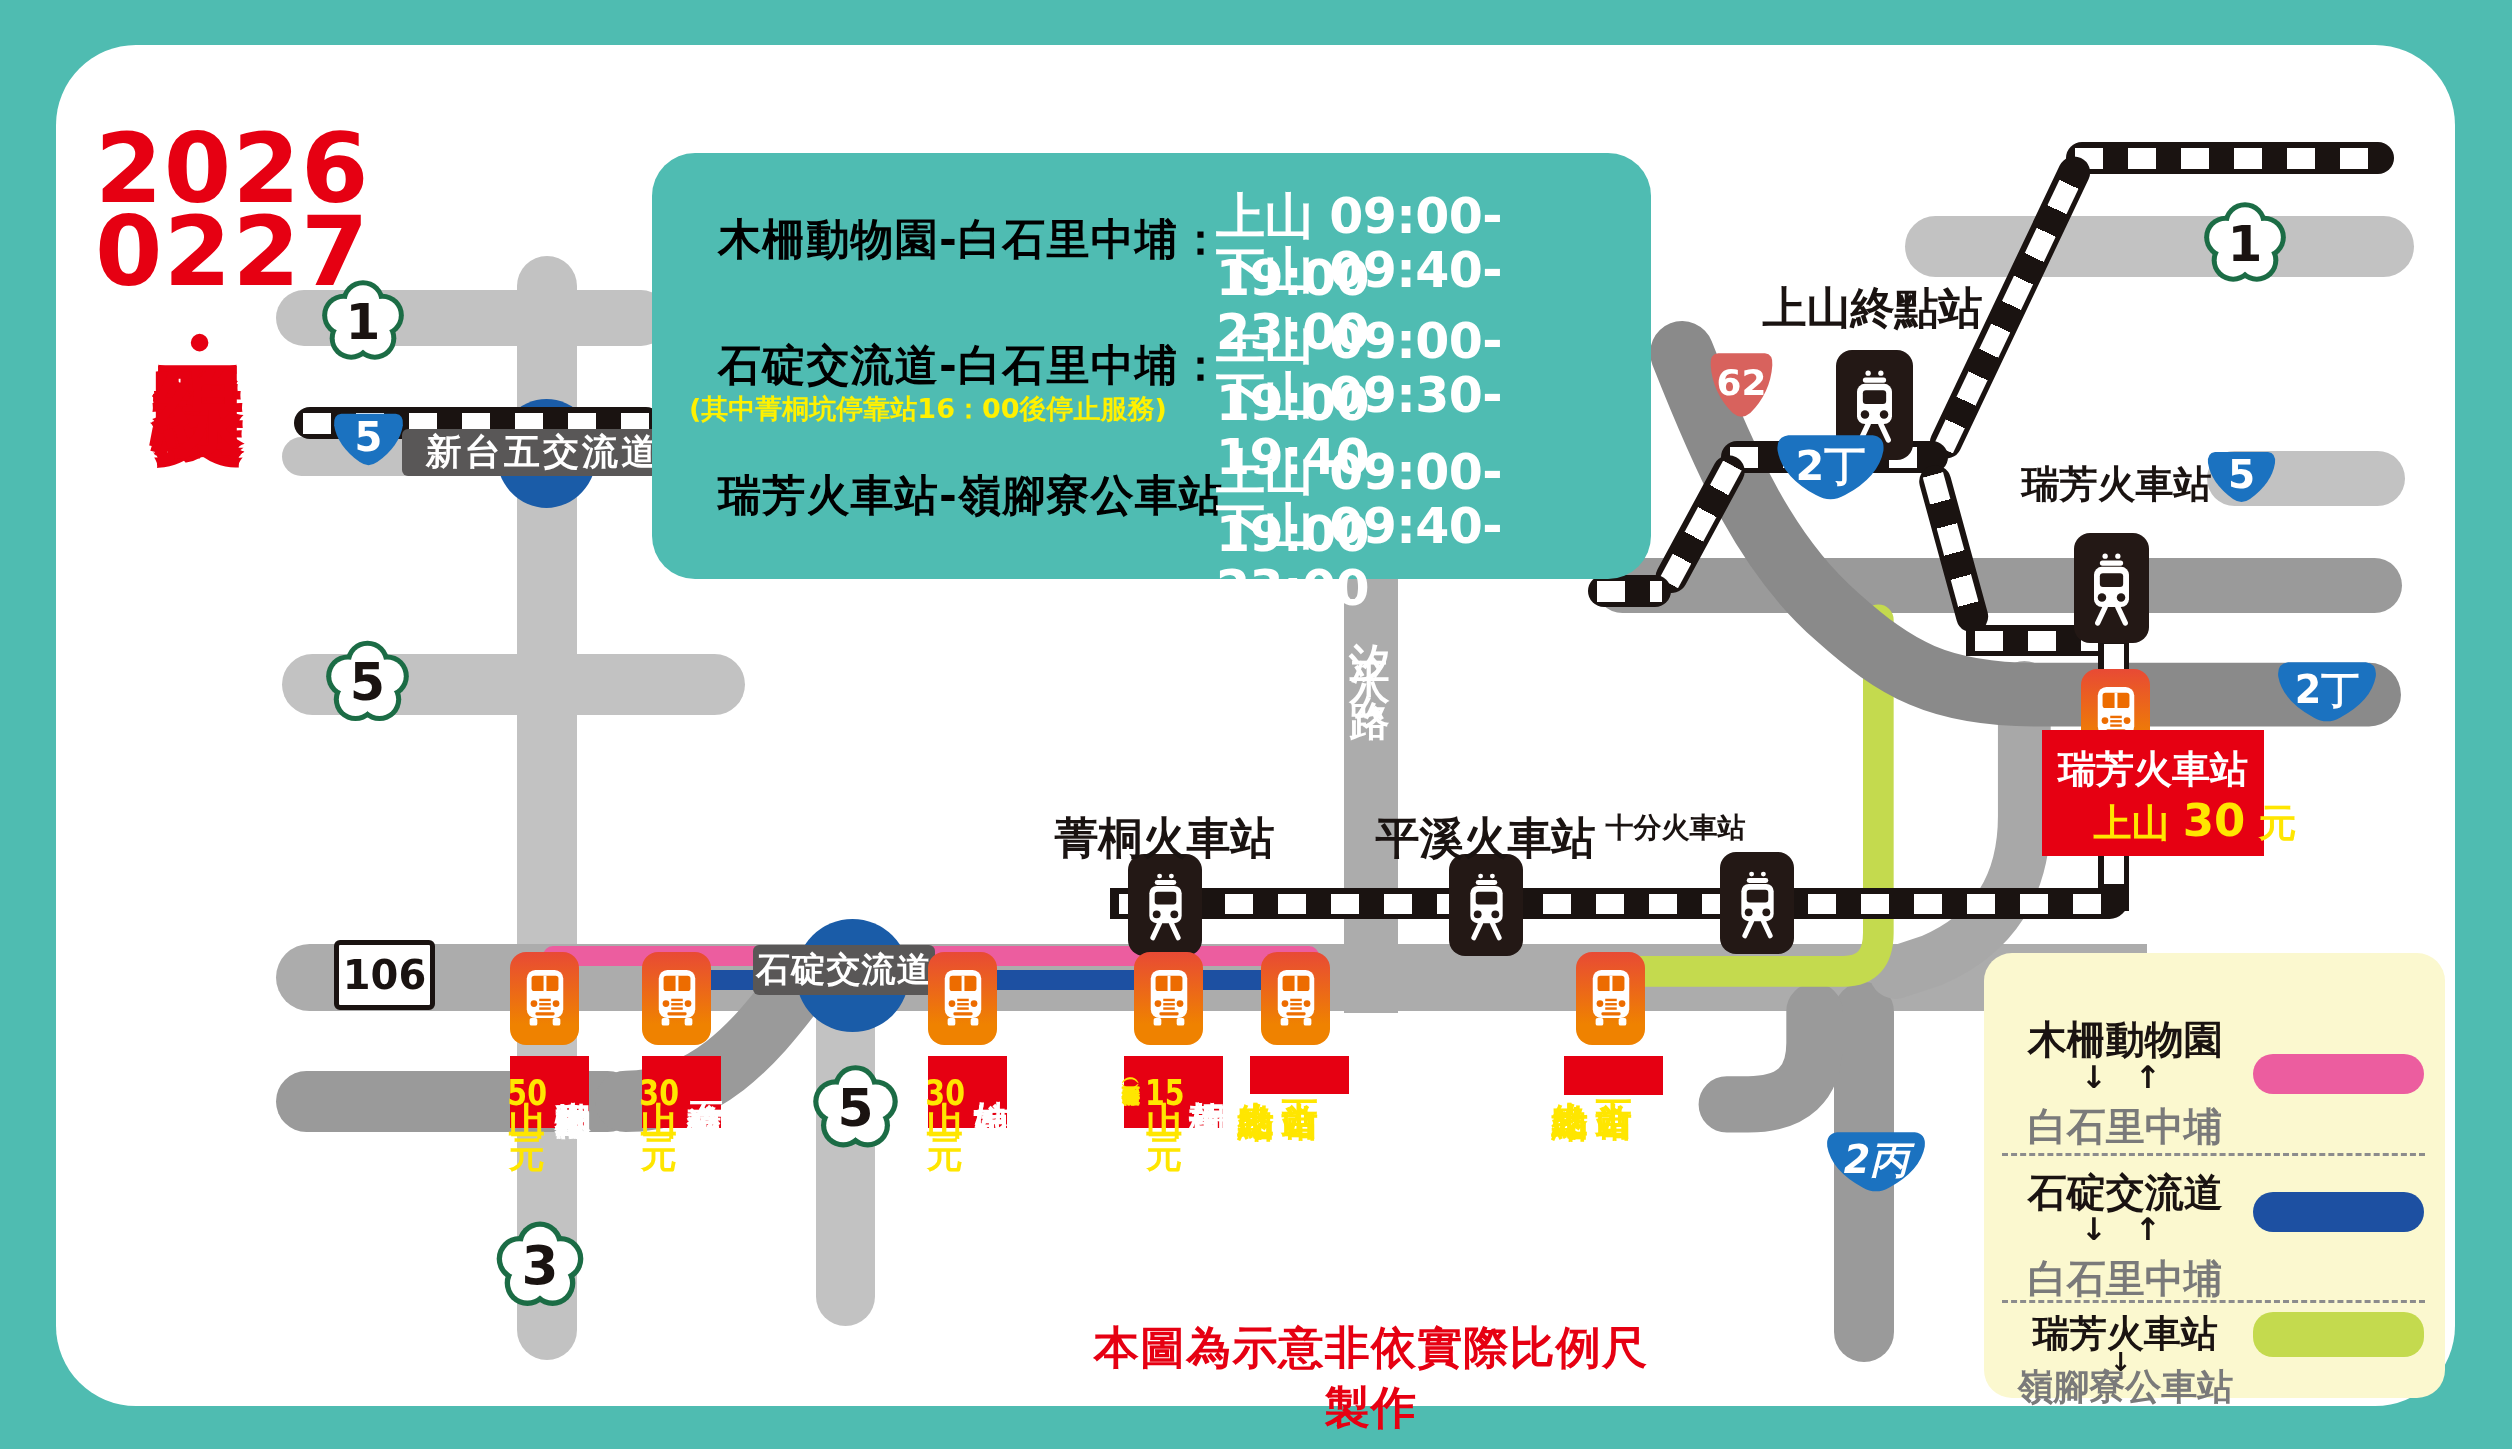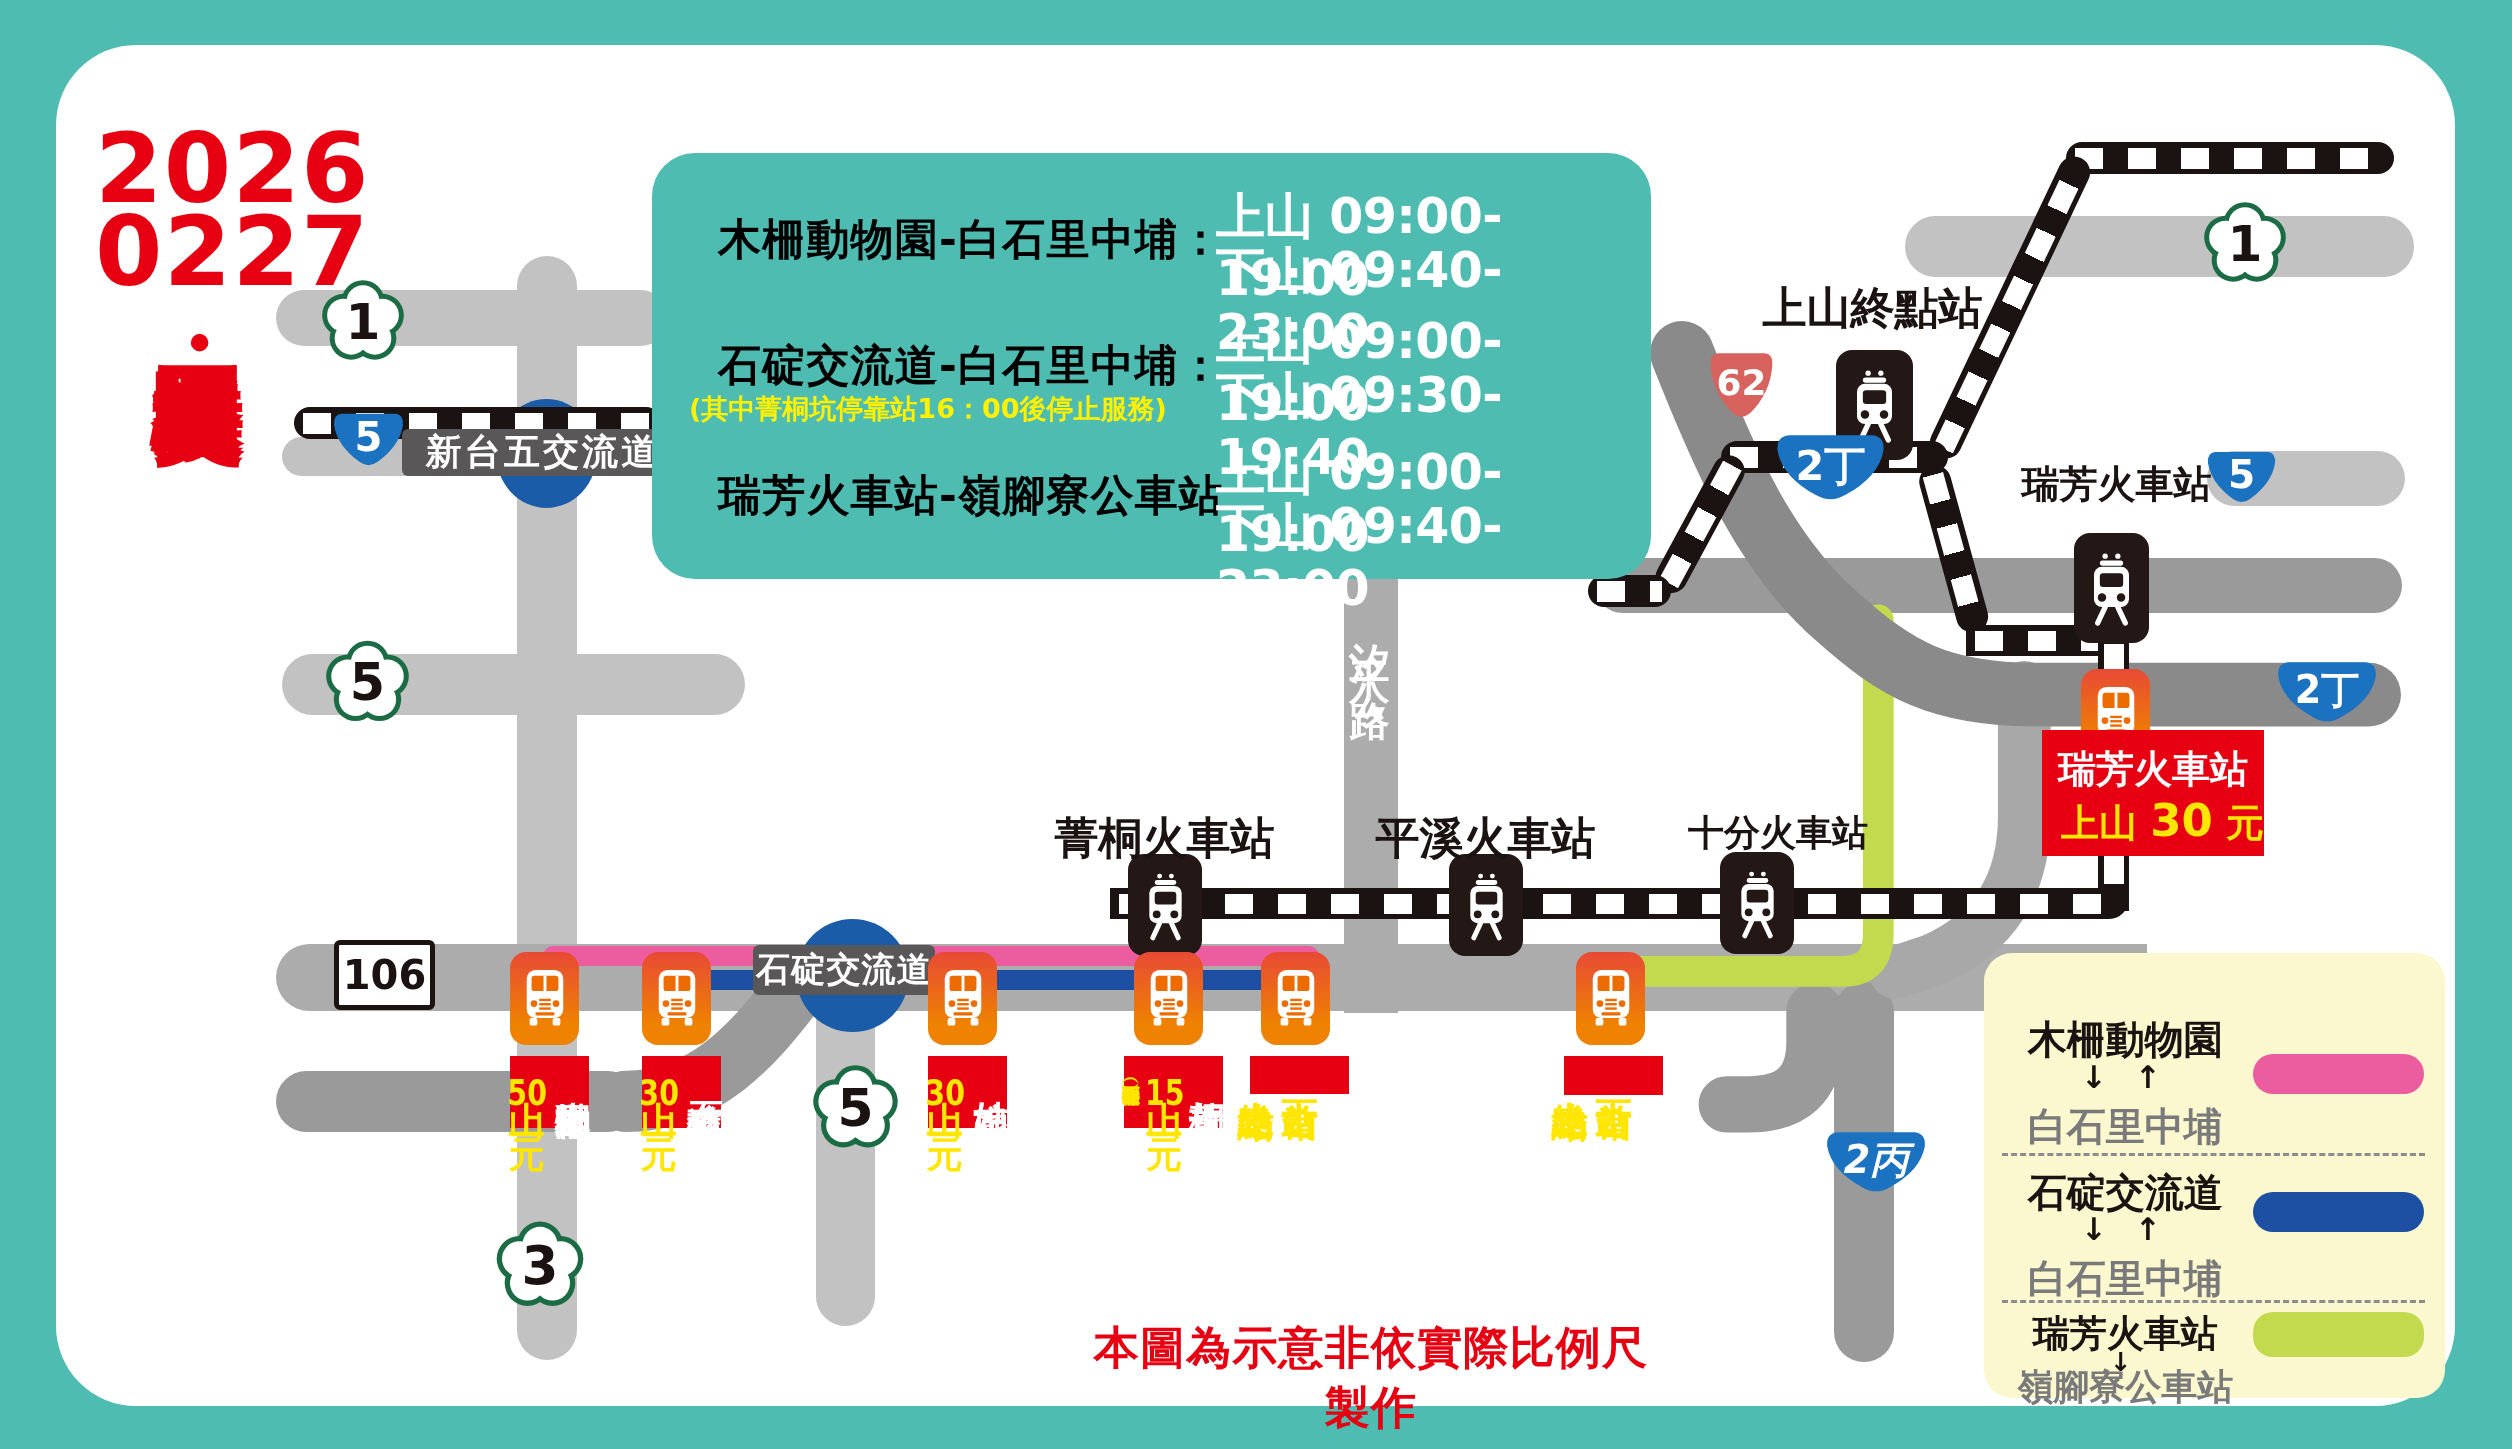--- a/index.html
+++ b/index.html
@@ -432,21 +432,21 @@
       </svg>
   </div>
   <div class="abs" style="left:334px;top:940px;width:101px;height:70px;background:#fff;border:5.5px solid #1A1311;border-radius:6px;box-sizing:border-box;display:flex;align-items:center;justify-content:center;font-size:40px;font-weight:900;color:#1A1311;">
       <span>106</span>
     </div>
 
   <div class="abs stext" style="left:1762px;top:279px;width:221px;font-size:44px;">上山終點站</div>
   <div class="abs stext" style="left:2021px;top:459px;width:191px;font-size:38px;">瑞芳火車站</div>
   <div class="abs stext" style="left:1054px;top:809px;width:221px;font-size:44px;">菁桐火車站</div>
   <div class="abs stext" style="left:1375px;top:809px;width:221px;font-size:44px;">平溪火車站</div>
-  <div class="abs stext" style="left:1647px;top:809px;width:221px;font-size:36px;text-align:right;">十分火車站</div>
+  <div class="abs stext" style="left:1565px;top:809px;width:221px;font-size:28px;">十分火車站</div>
 
   <div class="abs flabel" style="left:510px;top:1056px;width:72px;">
     <div class="col w">木柵動物園</div>
     <div class="col y"><span>上山</span><span class="tcy">50</span><span>元</span></div>
   </div>
   <div class="abs flabel" style="left:642px;top:1056px;width:72px;">
     <div class="col w">石碇交流道</div>
     <div class="col y"><span>上山</span><span class="tcy">30</span><span>元</span></div>
   </div>
   <div class="abs flabel" style="left:928px;top:1056px;width:72px;">
@@ -464,21 +464,21 @@
     <div class="col y">上山終點站</div>
   </div>
   <div class="abs flabel" style="left:1564px;top:1056px;width:92px;gap:3.7px;">
     <div class="col w">嶺腳寮公車站</div>
     <div class="col y">下山首站</div>
     <div class="col y">上山終點站</div>
   </div>
 
   <div class="abs" style="left:2042px;top:730px;width:222px;height:126px;background:#E60012;">
     <div class="abs" style="left:0;top:13.5px;width:222px;text-align:center;color:#fff;font-weight:900;font-size:38px;">瑞芳火車站</div>
-    <div class="abs" style="left:0;top:64px;width:222px;text-align:right;color:#FFE600;font-weight:900;font-size:38px;"><span>上山</span> <span style="font-size:45px;">30</span> <span>元</span></div>
+    <div class="abs" style="left:0;top:64px;width:222px;text-align:center;color:#FFE600;font-weight:900;font-size:38px;padding-left:42px;"><span>上山</span> <span style="font-size:45px;">30</span> <span>元</span></div>
   </div>
 
   <div id="sbox" class="abs">
     <div class="rt" style="left:66px;top:58px;">木柵動物園-白石里中埔：</div>
     <div class="tm" style="left:564px;top:31px;">上山 09:00-19:00</div>
     <div class="tm" style="left:564px;top:85px;">下山 09:40-23:00</div>
     <div class="rt" style="left:66px;top:184px;">石碇交流道-白石里中埔：</div>
     <div class="nt" style="left:37px;top:238px;">(其中菁桐坑停靠站16：00後停止服務)</div>
     <div class="tm" style="left:564px;top:156px;">上山 09:00-19:00</div>
     <div class="tm" style="left:564px;top:210px;">下山 09:30-19:40</div>

